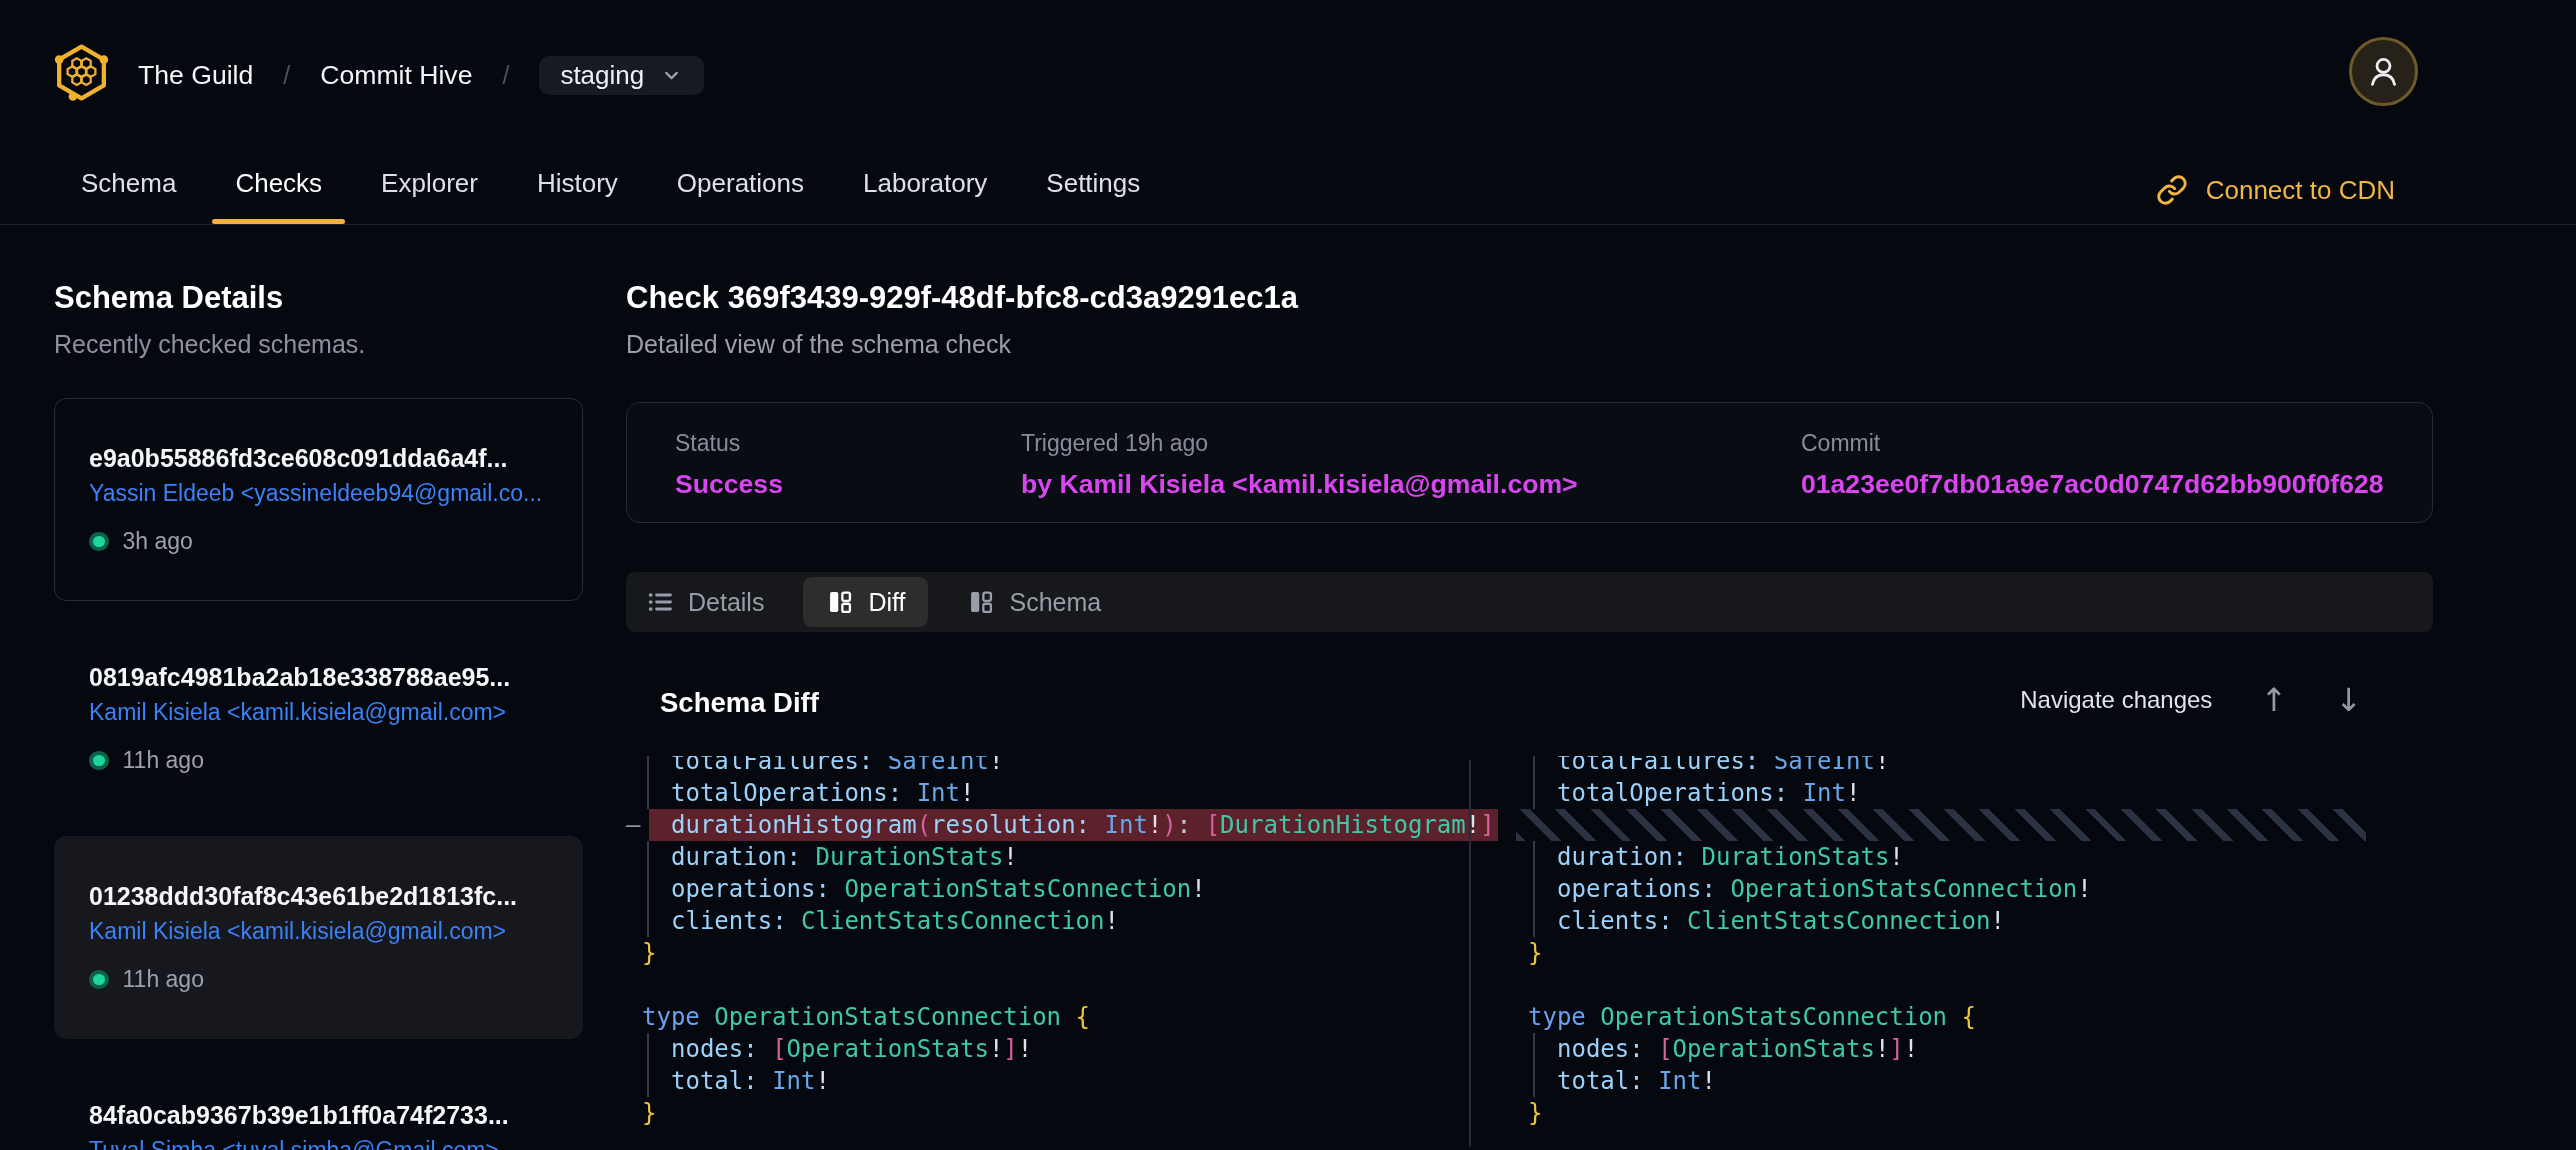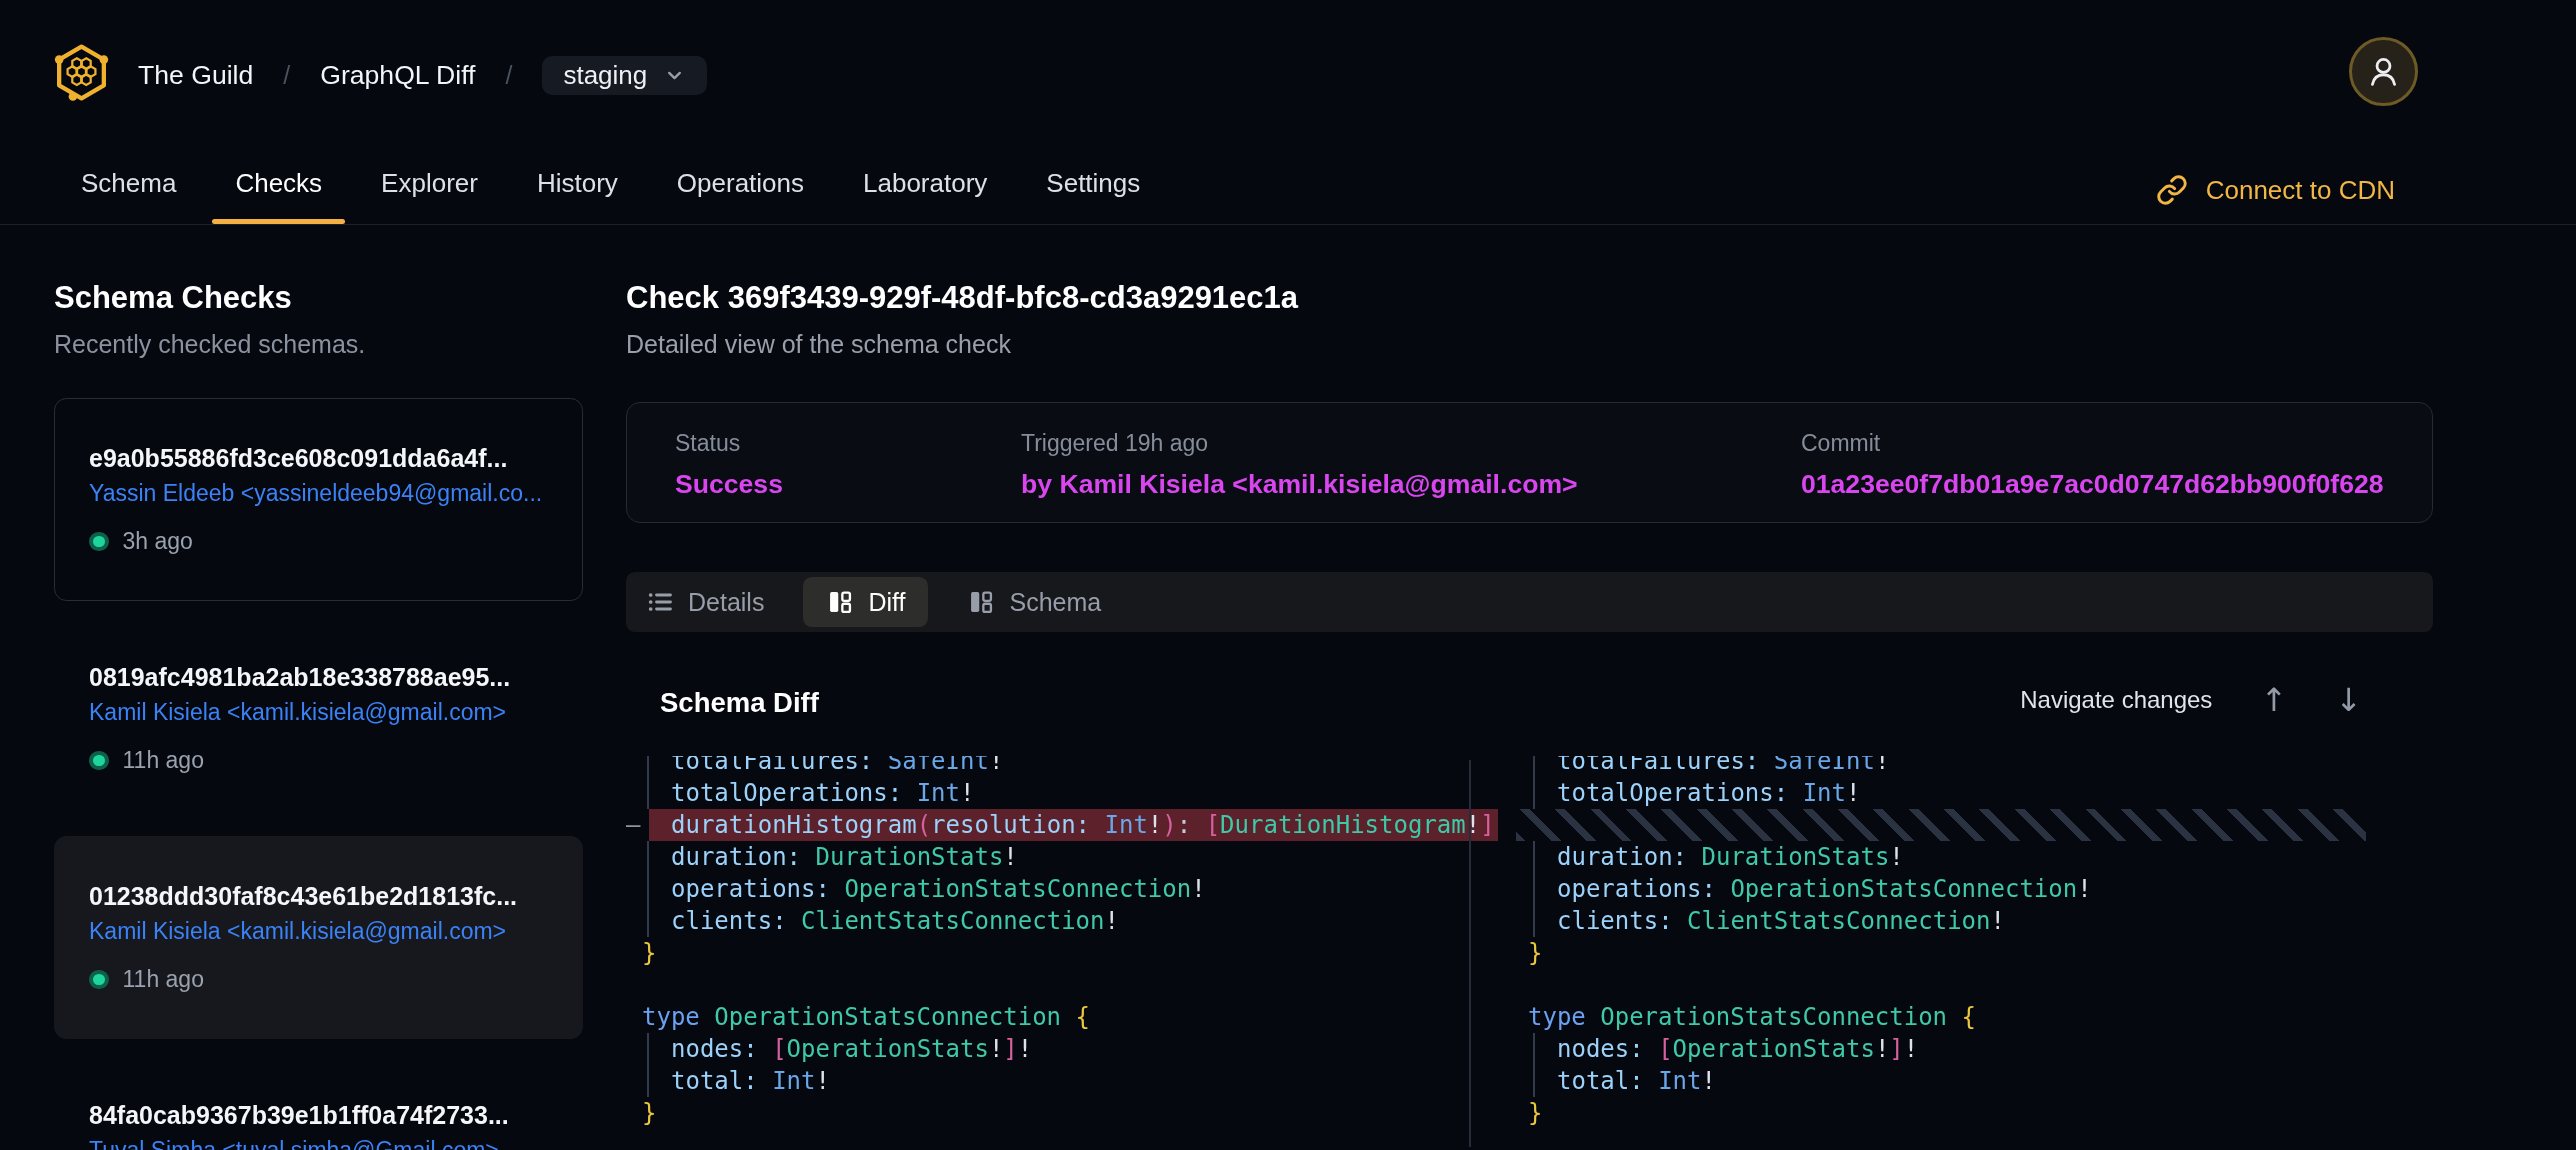--- a/index.html
+++ b/index.html
@@ -98,21 +98,21 @@
       <polygon points="37.5,17.5 42.7,20.5 42.7,26.5 37.5,29.5 32.3,26.5 32.3,20.5"></polygon>
       <polygon points="26.5,17.5 31.7,20.5 31.7,26.5 26.5,29.5 21.3,26.5 21.3,20.5"></polygon>
       <polygon points="37.5,36.5 42.7,39.5 42.7,45.5 37.5,48.5 32.3,45.5 32.3,39.5"></polygon>
       <polygon points="26.5,36.5 31.7,39.5 31.7,45.5 26.5,48.5 21.3,45.5 21.3,39.5"></polygon>
     </g>
   </svg>
 
   <div class="crumbs">
     <span class="crumb">The Guild</span>
     <span class="sep">/</span>
-    <span class="crumb">GraphQL Diff</span>
+    <span class="crumb">Commit Hive</span>
     <span class="sep">/</span>
     <div class="target-btn">
       <span>staging</span>
       <svg width="23" height="23" viewBox="0 0 26 26" fill="none">
         <polyline points="7,10 13,16 19,10" stroke="#99a0ac" stroke-width="2.6" stroke-linecap="round" stroke-linejoin="round"></polyline>
       </svg>
     </div>
   </div>
 
   <div class="avatar">
@@ -135,21 +135,21 @@
   <div class="cdn">
     <svg width="32" height="32" viewBox="0 0 24 24" fill="none">
       <path d="M10 13a5 5 0 0 0 7.54.54l3-3a5 5 0 0 0-7.07-7.07l-1.72 1.71" stroke="#f2b644" stroke-width="2.2" stroke-linecap="round" stroke-linejoin="round"></path>
       <path d="M14 11a5 5 0 0 0-7.54-.54l-3 3a5 5 0 0 0 7.07 7.07l1.71-1.71" stroke="#f2b644" stroke-width="2.2" stroke-linecap="round" stroke-linejoin="round"></path>
     </svg>
     <span>Connect to CDN</span>
   </div>
 </div>
 
 <div class="side">
-  <h1>Schema Checks</h1>
+  <h1>Schema Details</h1>
   <div class="sub">Recently checked schemas.</div>
   <div class="check-list">
       <div class="check-item outlined">
         <div class="hash">e9a0b55886fd3ce608c091dda6a4f...</div>
         <div class="author">Yassin Eldeeb &lt;yassineldeeb94@gmail.co...</div>
         <div class="meta">
           <span class="dot"></span>
           <span class="time">3h ago</span>
         </div>
       </div>

